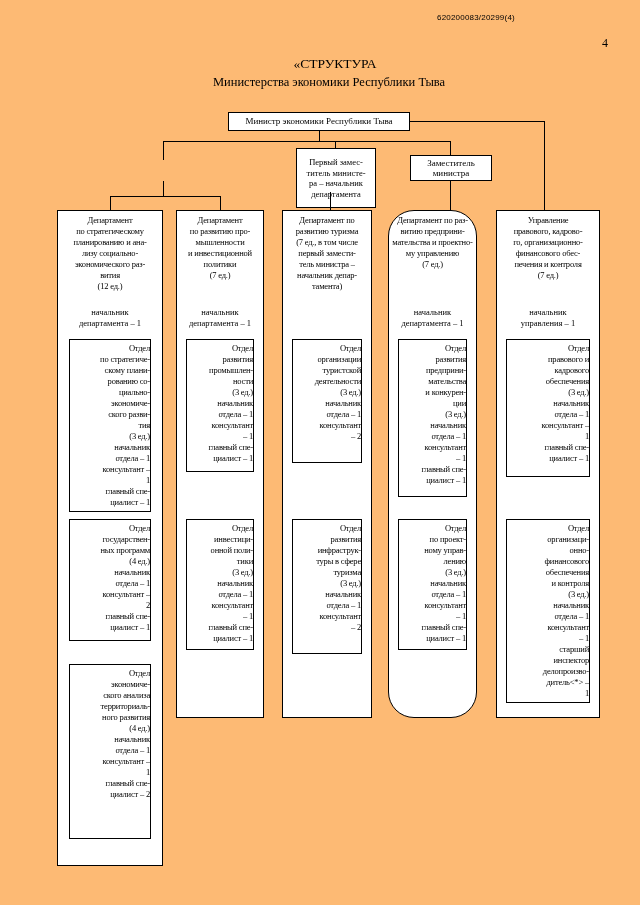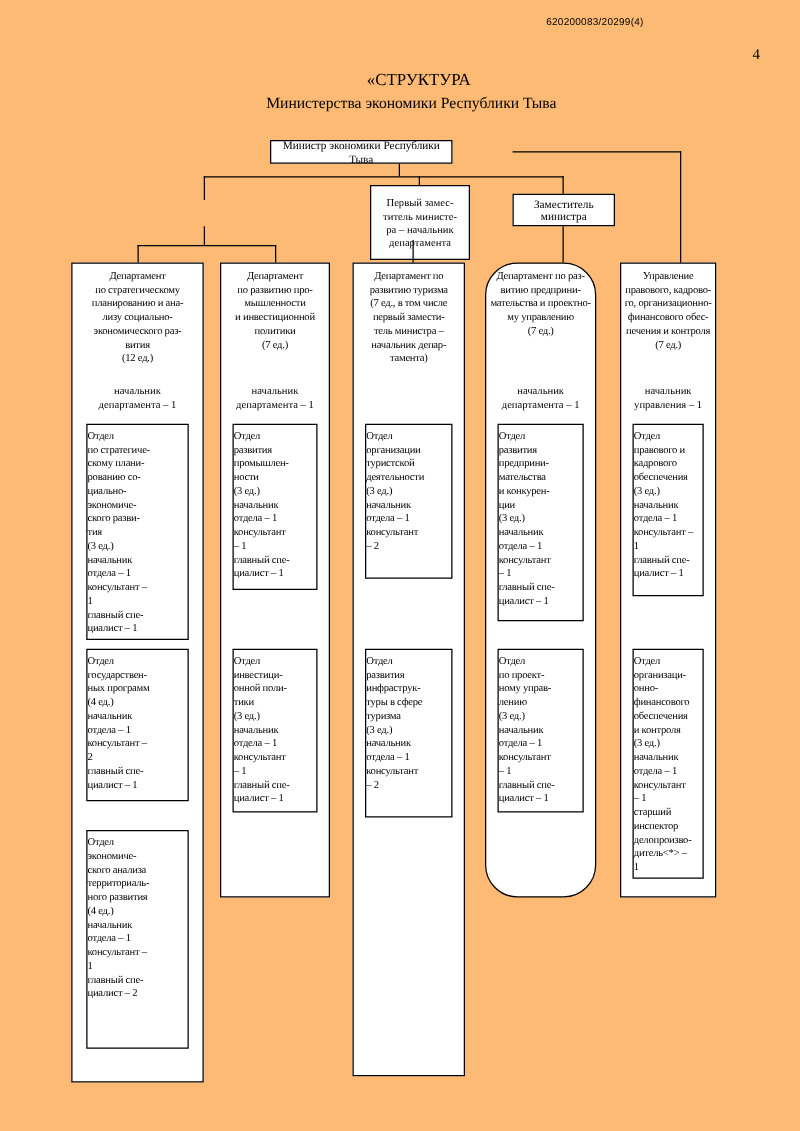--- a/index.html
+++ b/index.html
@@ -22,47 +22,47 @@
 
   .title1 { position:absolute; top:56px; left:30px; right:0; text-align:center; font-size:13.5px; }
   .title2 { position:absolute; top:75px; left:18px; right:0; text-align:center; font-size:12.5px; }
 
   .box {
     position:absolute; border:1px solid #000; background:#fff;
     display:flex; align-items:center; justify-content:center;
     text-align:center; font-size:9px; line-height:10.5px;
     white-space:pre-line;
   }
-  #minister { left:216px; top:112px; width:146px; height:19px; }
+  #minister { left:228px; top:112px; width:182px; height:19px; }
   #deputy1  { left:70px;  top:160px; width:186px; height:21px; }
   #deputy2  { left:296px; top:148px; width:80px;  height:60px; font-size:8.5px; }
   #deputy3  { left:410px; top:155px; width:82px;  height:26px; }
 
   .col {
     position:absolute; top:210px; border:1px solid #000; background:#fff;
     font-size:8.5px; line-height:11px;
   }
   #col1 { left:57px;  width:106px; height:656px; }
   #col2 { left:176px; width:88px;  height:508px; }
-  #col3 { left:282px; width:90px;  height:651px; }
+  #col3 { left:282px; width:90px;  height:508px; }
   #col4 { left:388px; width:89px;  height:508px;border-radius:26px; }
-  #col5 { left:496px; width:77px;  height:508px; }
+  #col5 { left:496px; width:104px;  height:508px; }
 
   .col-header {
     position:absolute; top:4px; left:1px; right:1px;
     text-align:center; white-space:pre-line; letter-spacing:-0.2px;
   }
   .head-label {
     position:absolute; top:96px; left:1px; right:1px;
     text-align:center; white-space:pre-line;
   }
   .unit {
     position:absolute; left:9px; right:9px;
     border:1px solid #000; background:#fff;
-    text-align:left; white-space:pre-line;
+    text-align:right; white-space:pre-line;
     padding-top:3px; letter-spacing:-0.2px;
   }
   #col1 .unit { left:11px; right:11px; }
 
   #col1 .u1 { top:128px; height:173px; }
   #col1 .u2 { top:308px; height:122px; }
   #col1 .u3 { top:453px; height:175px; }
   #col2 .u1 { top:128px; height:133px; }
   #col2 .u2 { top:308px; height:131px; }
   #col3 .u1 { top:128px; height:124px; }

